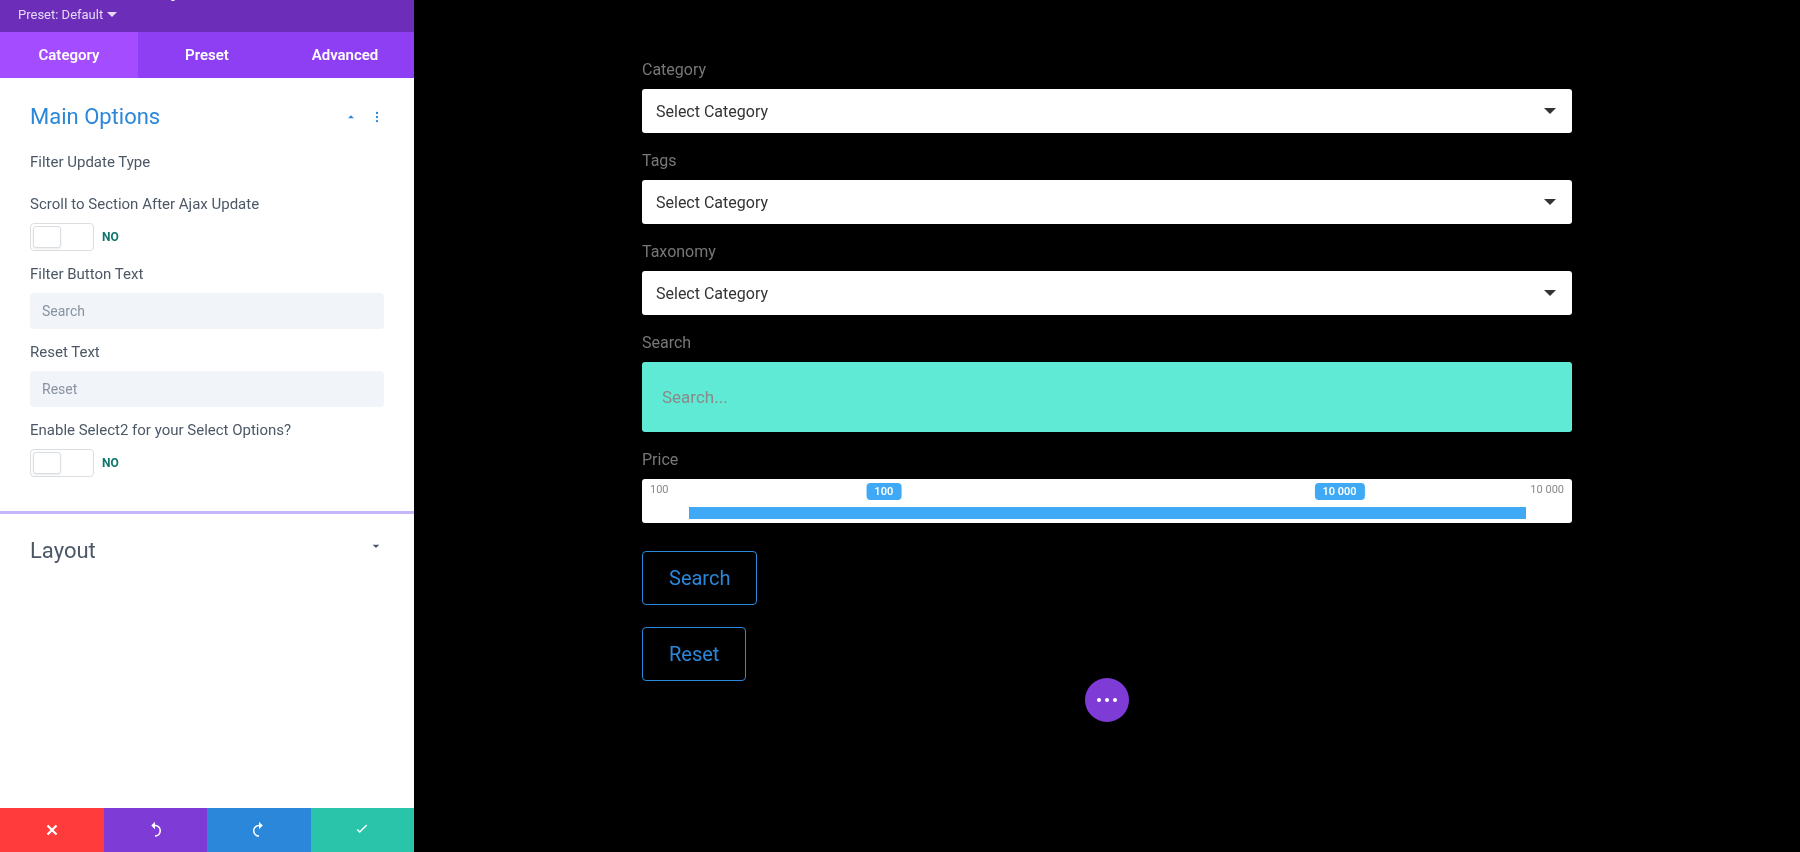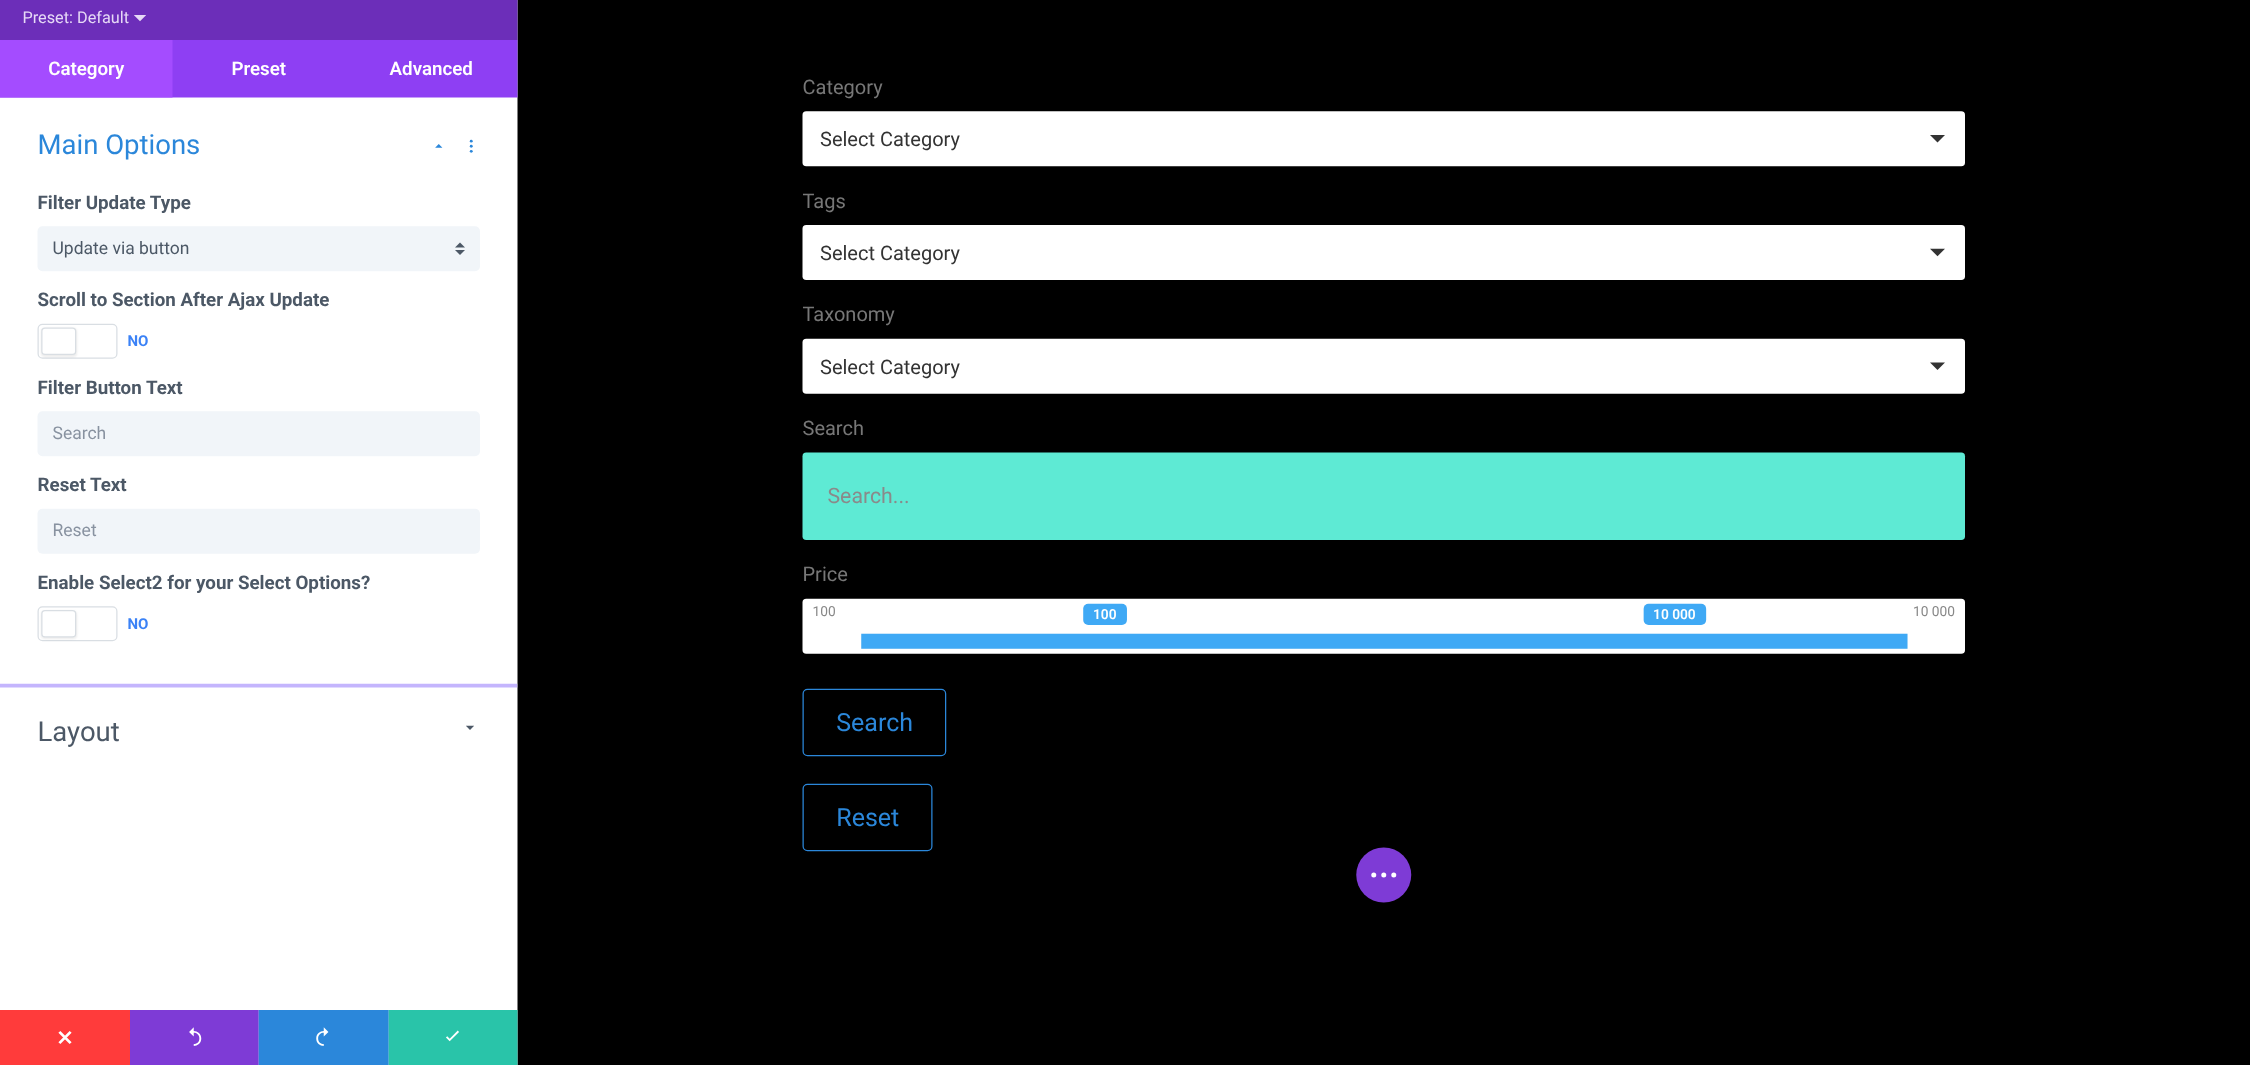--- a/index.html
+++ b/index.html
@@ -26,34 +26,34 @@
 
 .sb-body { flex: 1; overflow-y: auto; padding: 0; position: relative; }
 .sb-body::-webkit-scrollbar{width:6px;}
 .sb-body::-webkit-scrollbar-thumb{background:#6c2eb9;border-radius:3px;}
 
 .section-head { display: flex; align-items: center; padding: 26px 30px 10px 30px; }
 .section-title { color: #2b87da; font-size: 22px; font-weight: 400; flex: 1; }
 .section-head svg { width: 14px; height: 14px; fill: #2b87da; margin-left: 12px; cursor:pointer; }
 
 .field { padding: 14px 30px 0 30px; }
-.field-label { color: #4c5866; font-size: 15px; font-weight: 700; margin-bottom: 10px; }
+.field-label { color: #4c5866; font-size: 15px; font-weight: 400; margin-bottom: 10px; }
 .select-wrap { position: relative; background: #f1f5f9; border-radius: 4px; }
 .select-wrap select, .select-wrap .sel-text { width: 100%; background: transparent; border: none; padding: 10px 12px; font-size: 14px; color: #4c5866; appearance: none; }
 .select-caret { position: absolute; right: 12px; top: 50%; transform: translateY(-50%); font-size:12px; color:#4c5866; pointer-events:none;}
 .select-caret::before{content:'';display:block;width:0;height:0;border-left:4px solid transparent;border-right:4px solid transparent;border-bottom:4px solid #4c5866;margin-bottom:2px;}
 .select-caret::after{content:'';display:block;width:0;height:0;border-left:4px solid transparent;border-right:4px solid transparent;border-top:4px solid #4c5866;}
 
 .input-wrap input { width: 100%; background: #f1f5f9; border: none; padding: 10px 12px; font-size: 14px; color: #4c5866; border-radius: 4px; }
 .input-wrap input::placeholder{color:#8892a0;}
 
 .toggle { display: flex; align-items:center; }
 .toggle-track { width: 64px; height: 28px; background: #fff; border:1px solid #d9dee3; border-radius: 4px; position: relative; display:flex; align-items:center; padding:2px;}
 .toggle-knob { width: 28px; height: 22px; background: #fff; border:1px solid #d9dee3; border-radius: 3px; box-shadow:0 1px 2px rgba(0,0,0,.08);}
-.toggle-label { font-size: 12px; font-weight:700; color:#3b82f6; margin-left:8px;}
+.toggle-label { font-size: 12px; font-weight:700; color:#0f766e; margin-left:8px;}
 
 .layout-sec { border-top:3px solid #c4b5fd; margin-top:34px; padding: 24px 30px; display:flex; align-items:flex-start; justify-content:space-between;}
 .layout-title { color:#4c5866; font-size:22px; }
 
 
 .sb-actions { display:flex; height:44px; }
 .sb-act { flex:1; display:flex; align-items:center; justify-content:center; cursor:pointer; }
 .sb-act svg { width:18px; height:18px; fill:#fff; }
 .act-red{background:#ff3b3b;} .act-purple{background:#7e3bd6;} .act-blue{background:#2b87da;} .act-green{background:#29c4a9;}
 
@@ -117,24 +117,20 @@
           </svg>
         <svg viewBox="0 0 24 24">
             <circle cx="12" cy="5" r="2"></circle>
             <circle cx="12" cy="12" r="2"></circle>
             <circle cx="12" cy="19" r="2"></circle>
           </svg>
       </div>
 
       <div class="field">
         <div class="field-label">Filter Update Type</div>
-        <div class="select-wrap">
-          <div class="sel-text">Update via button</div>
-          <div class="select-caret"></div>
-        </div>
       </div>
 
       <div class="field">
         <div class="field-label">Scroll to Section After Ajax Update</div>
         <div class="toggle">
           <div class="toggle-track">
               <div class="toggle-knob"></div>
             </div>
           <div class="toggle-label">NO</div>
         </div>

